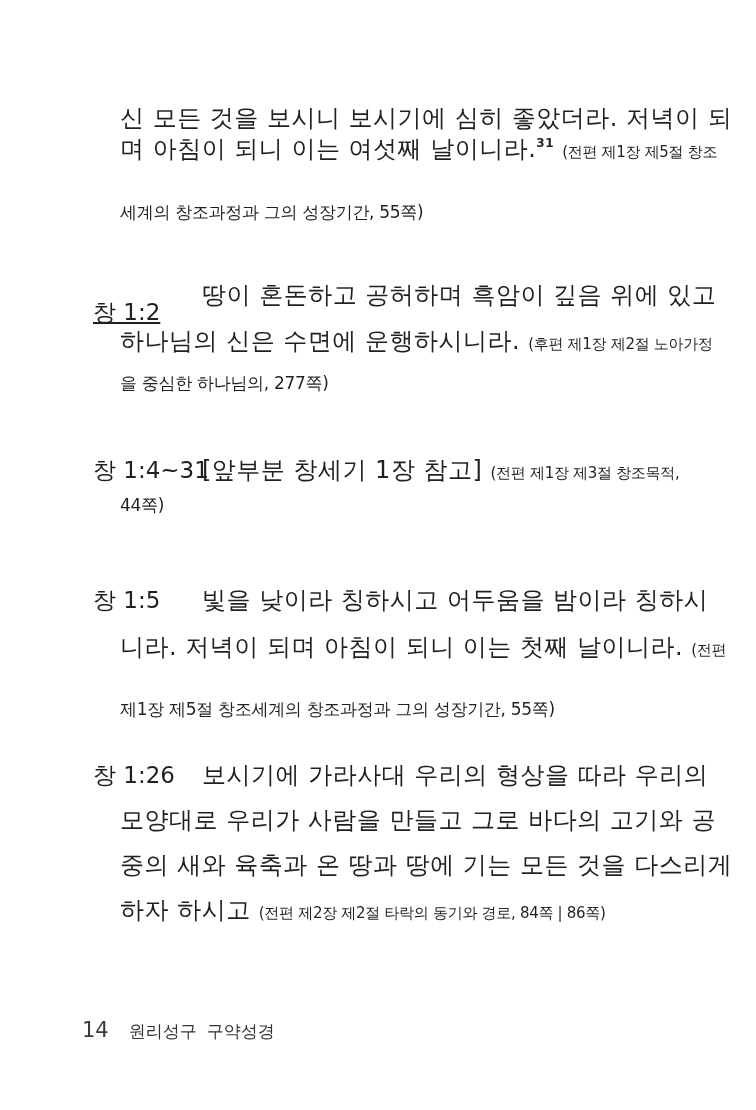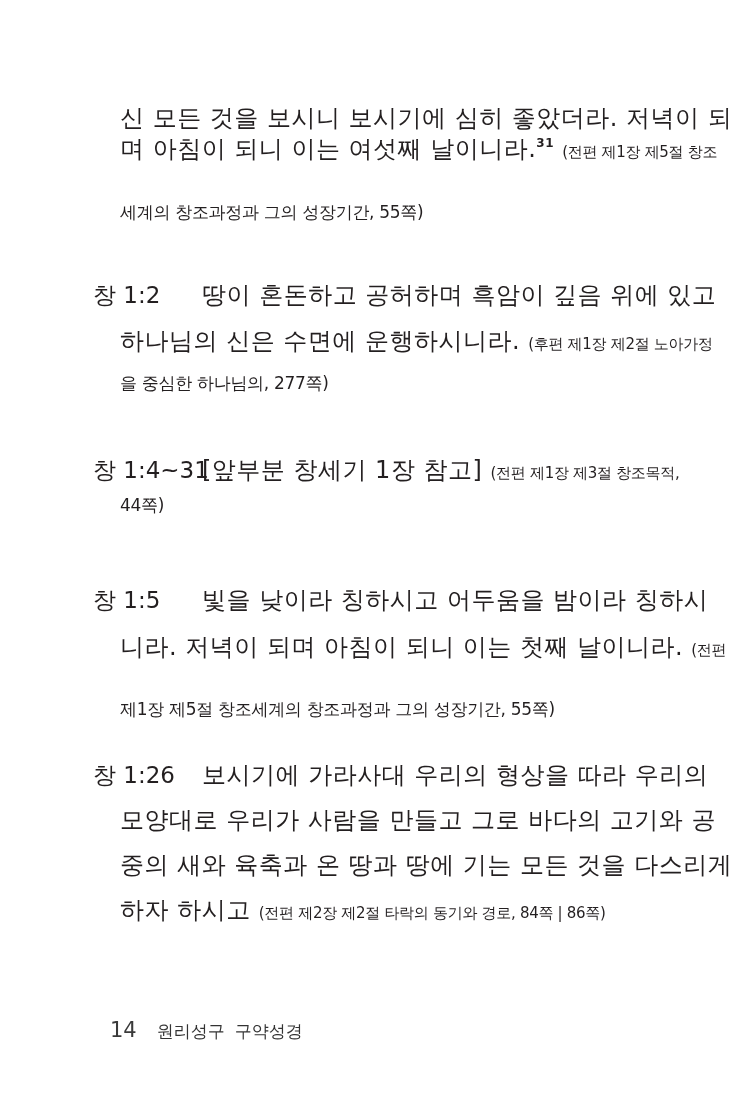--- a/index.html
+++ b/index.html
@@ -45,41 +45,41 @@
       position: absolute;
       left: 120px;
       white-space: nowrap;
       font-size: 17px;
       line-height: 22px;
       letter-spacing: -0.3px;
     }
     .footer {
       position: absolute;
       top: 1016px;
-      left: 110px;
+      left: 82px;
       white-space: nowrap;
       font-size: 21px;
       line-height: 28px;
       color: #3a3a3a;
     }
     .footer .page-num { margin-right: 20px; }
     .footer .book-title { font-size: 17px; color: #333; }
     .footer .book-sub { font-size: 17px; color: #333; margin-left: 10px; }
   </style>
 </head>
 <body>
 
 <div>
   <div class="line indent" style="top:103px;">신 모든 것을 보시니 보시기에 심히 좋았더라. 저녁이 되</div>
   <div class="line indent" style="top:134px;"><span>며 아침이 되니 이는 여섯째 날이니라.</span><span class="sup">31</span> <span class="small">(전편 제1장 제5절 창조</span></div>
   <div class="small-line" style="top:201px;">세계의 창조과정과 그의 성장기간, 55쪽)</div>
 </div>
 
 <div>
-  <div class="label" style="top:280px;">창 1:2</div>
+  <div class="label" style="top:297px;text-decoration:underline;">창 1:2</div>
   <div class="line verse-start" style="top:280px;">땅이 혼돈하고 공허하며 흑암이 깊음 위에 있고</div>
   <div class="line indent" style="top:326px;"><span>하나님의 신은 수면에 운행하시니라.</span> <span class="small">(후편 제1장 제2절 노아가정</span></div>
   <div class="small-line" style="top:372px;">을 중심한 하나님의, 277쪽)</div>
 </div>
 
 <div>
   <div class="label" style="top:455px;">창 1:4~31</div>
   <div class="line verse-start" style="top:455px;"><span>[앞부분 창세기 1장 참고]</span> <span class="small">(전편 제1장 제3절 창조목적,</span></div>
   <div class="small-line" style="top:494px;">44쪽)</div>
 </div>

